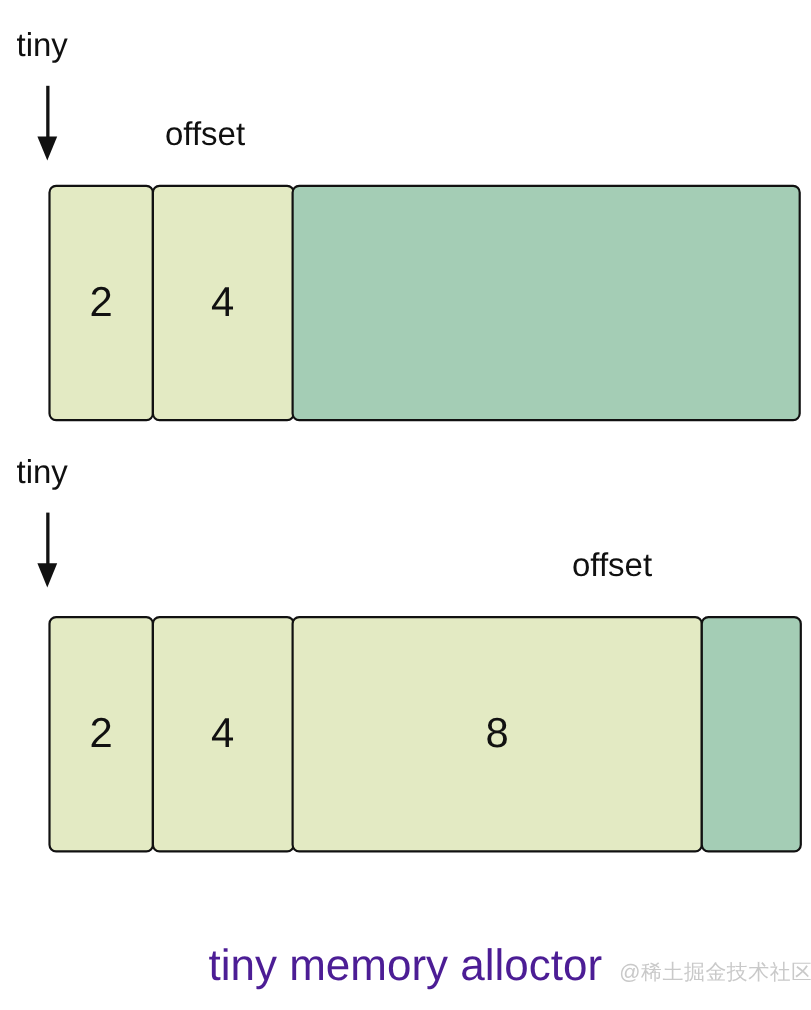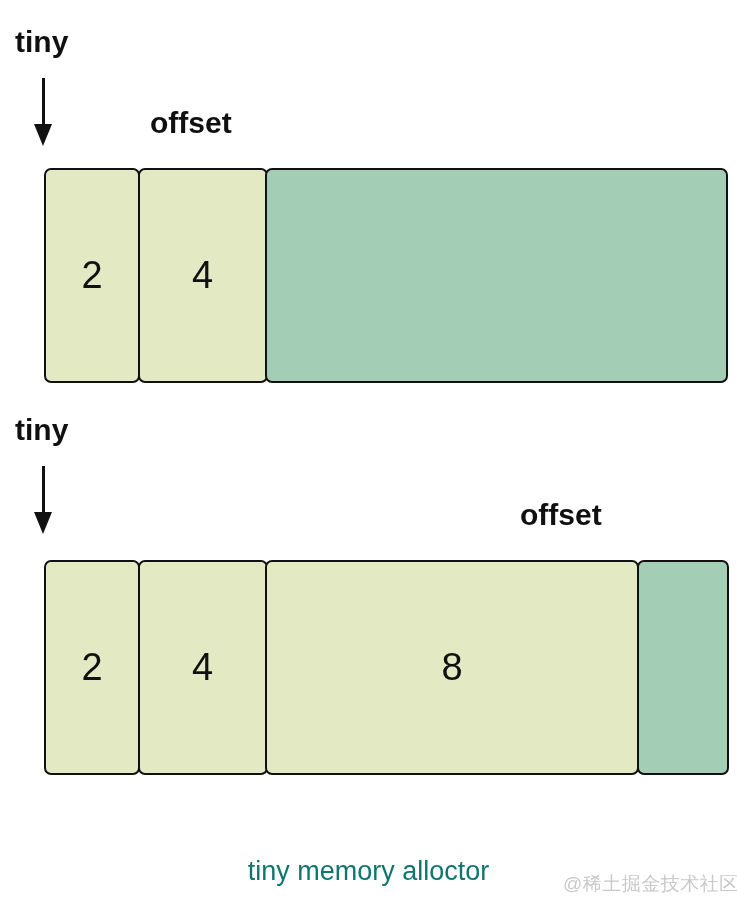--- a/index.html
+++ b/index.html
@@ -23,21 +23,21 @@
     height: 918px;
   }
 
   
   .label {
     position: absolute;
     font-size: 30px;
     line-height: 1;
     color: #101010;
     white-space: nowrap;
-    font-weight: 700;
+    font-weight: 400;
   }
   .label.tiny-1 { left: 15px; top: 27px; }
   .label.tiny-2 { left: 15px; top: 415px; }
   .label.offset-1 { left: 150px; top: 108px; }
   .label.bytes-1 { left: 339px; top: 108px; }
   .label.offset-2 { left: 520px; top: 500px; }
 
   
   .arrow {
     position: absolute;
@@ -91,22 +91,22 @@
   .cell.yellow { background: #e3eac3; }
   .cell.green  { background: #a4cdb5; }
 
   
   .caption {
     position: absolute;
     left: 0;
     top: 856px;
     width: 737px;
     text-align: center;
-    font-size: 27px;
-    color: #0f766e;
+    font-size: 40px;
+    color: #4c1d95;
     white-space: nowrap;
   }
   .caption .cap-text { display: inline-block; }
 
   .watermark {
     position: absolute;
     left: 563px;
     top: 871px;
     font-size: 19px;
     color: #c9c9c9;

